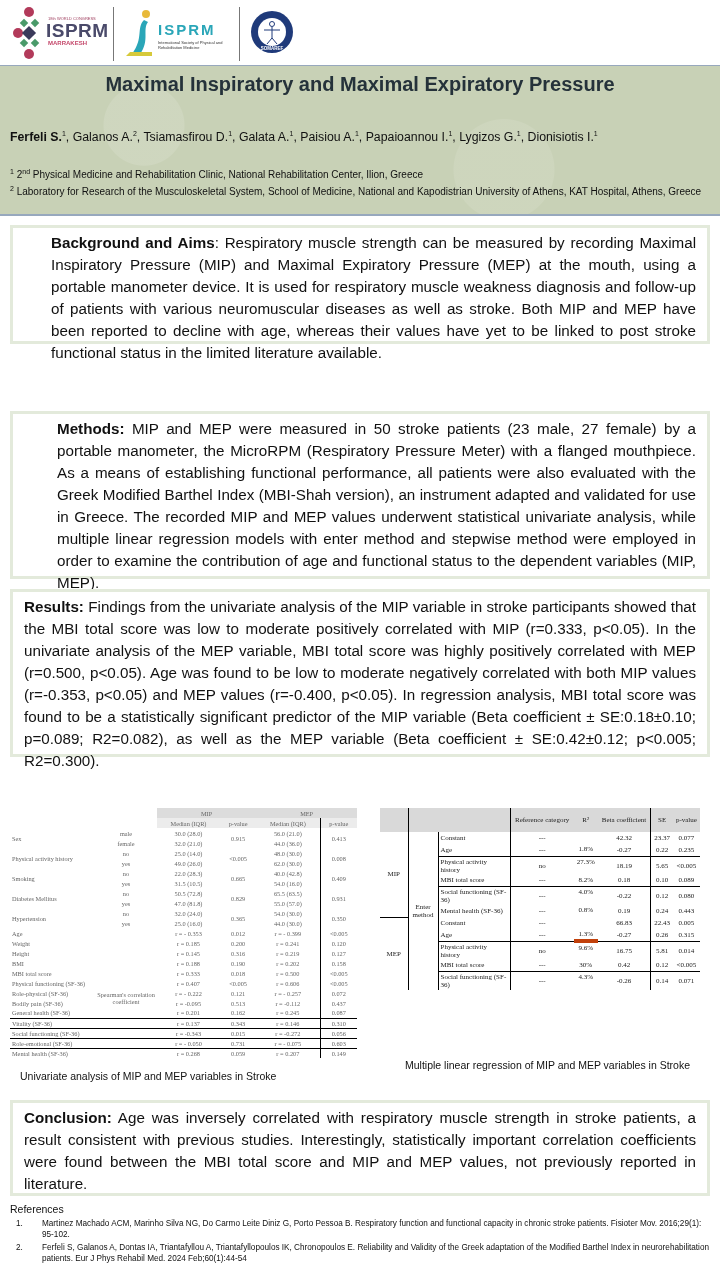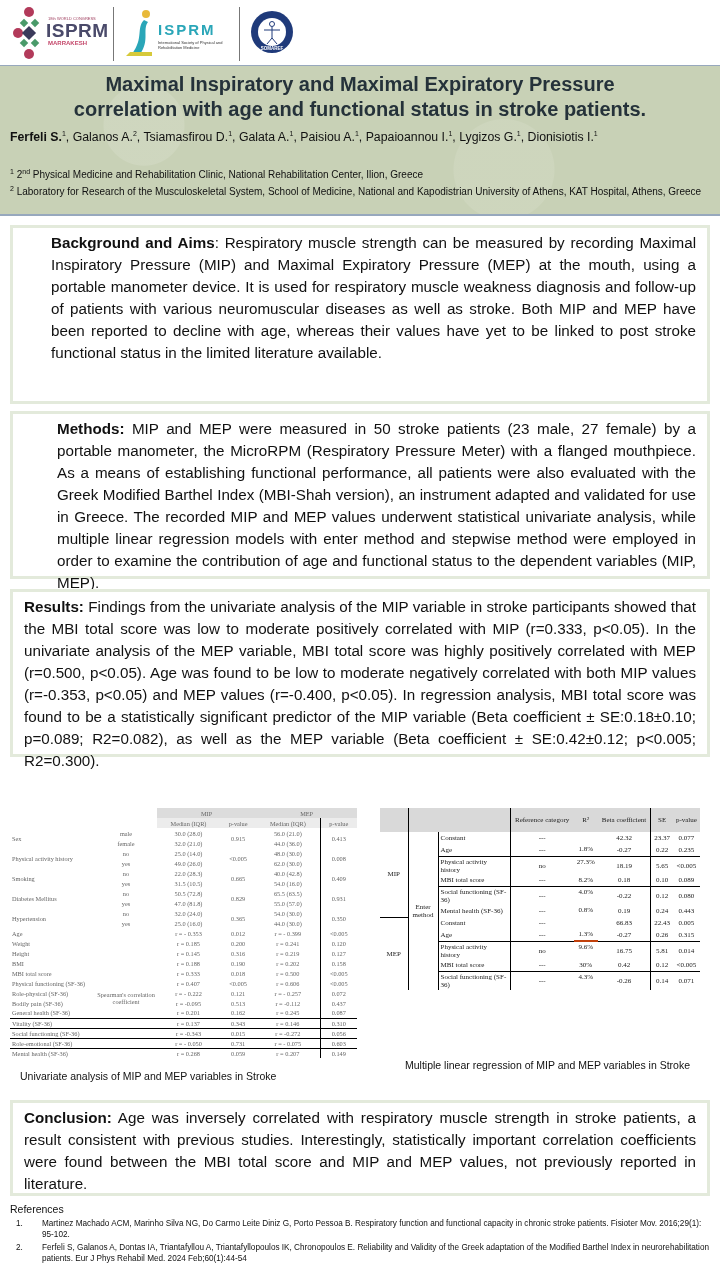--- a/index.html
+++ b/index.html
@@ -31,21 +31,21 @@
   .authors b { font-weight: bold; }
   .affil { position: absolute; left: 10px; font-size: 10px; color: #111; line-height: 14px; }
   .affil.a1 { top: 102px; }
   .affil.a2 { top: 119px; width: 705px; }
   sup { font-size: 7px; vertical-align: super; line-height: 0; }
 
   
   .box { position: absolute; left: 10px; width: 700px; background: #fff;
          border: 3px solid #e3eadb; padding: 4px 11px; font-size: 15.2px; line-height: 22px; text-align: justify; color: #111; }
   .box b { font-weight: bold; }
-  .bg-box { top: 225px; height: 179px; padding-left: 38px; }
+  .bg-box { top: 225px; height: 119px; padding-left: 38px; }
   .methods-box { top: 411px; height: 168px; padding-left: 44px; }
   .results-box { top: 589px; height: 168px; }
   .concl-box { top: 1100px; height: 96px; }
 
   
   .t1 { position: absolute; left: 0; top: 808px; width: 360px; font-family: "Liberation Serif", serif; font-size: 6.3px; color: #666; }
   .t1 table { border-collapse: collapse; width: 347px; margin-left: 10px; }
   .t1 td, .t1 th { padding: 0 2px; height: 10px; font-weight: normal; text-align: center; vertical-align: middle; }
   .t1 .lbl { text-align: left; width: 85px; }
   .t1 .sub { width: 62px; text-align: center; }
@@ -113,21 +113,20 @@
       <circle cx="22" cy="14" r="2.5" fill="none" stroke="#1f3a7a" stroke-width="1"></circle>
       <path d="M22 17 L22 28 M14 20 L30 20 M22 28 L17 34 M22 28 L27 34" stroke="#1f3a7a" stroke-width="1" fill="none"></path>
       <text x="22" y="40" font-size="4.5" fill="#fff" text-anchor="middle" font-family="Liberation Sans, sans-serif" font-weight="bold">SOMAREF</text>
     </svg>
   </div>
 </div>
 
 <div class="banner">
   <div class="title">
     <div>Maximal Inspiratory and Maximal Expiratory Pressure</div>
-    <div>correlation with age and functional status in stroke patients.</div>
   </div>
   <div class="authors" id="authors"><span><b>Ferfeli S.</b><sup>1</sup></span>, <span><span>Galanos A.</span><sup>2</sup></span>, <span><span>Tsiamasfirou D.</span><sup>1</sup></span>, <span><span>Galata A.</span><sup>1</sup></span>, <span><span>Paisiou A.</span><sup>1</sup></span>, <span><span>Papaioannou I.</span><sup>1</sup></span>, <span><span>Lygizos G.</span><sup>1</sup></span>, <span><span>Dionisiotis I.</span><sup>1</sup></span></div>
   <div class="affil a1">
     <sup>1</sup> <span>2</span><sup>nd</sup><span> Physical Medicine and Rehabilitation Clinic, National Rehabilitation Center, Ilion, Greece</span>
   </div>
   <div class="affil a2">
     <sup>2</sup><span> Laboratory for Research of the Musculoskeletal System, School of Medicine, National and Kapodistrian University of Athens, KAT Hospital, Athens, Greece</span>
   </div>
 </div>
 
@@ -409,21 +408,21 @@
           <td class="v" style="border-right:1px solid #000;">Age</td>
           <td style="">---</td>
           <td style="vertical-align:top">1.3%</td>
           <td style="border-right:1px solid #000;">-0.27</td>
           <td style="">0.26</td>
           <td style="">0.315</td>
         </tr>
         <tr>
           <td class="v" style="border-right:1px solid #000;border-top:1px solid #000;">Physical activity history</td>
           <td style="border-top:1px solid #000;">no</td>
-          <td style="border-top:2px solid #c2410c;vertical-align:top">9.6%</td>
+          <td style="border-top:4px solid #c2410c;vertical-align:top">9.6%</td>
           <td style="border-right:1px solid #000;border-top:1px solid #000;">16.75</td>
           <td style="border-top:1px solid #000;">5.81</td>
           <td style="border-top:1px solid #000;">0.014</td>
         </tr>
         <tr>
           <td class="v" style="border-right:1px solid #000;">MBI total score</td>
           <td style="">---</td>
           <td style="vertical-align:top">30%</td>
           <td style="border-right:1px solid #000;">0.42</td>
           <td style="">0.12</td>

